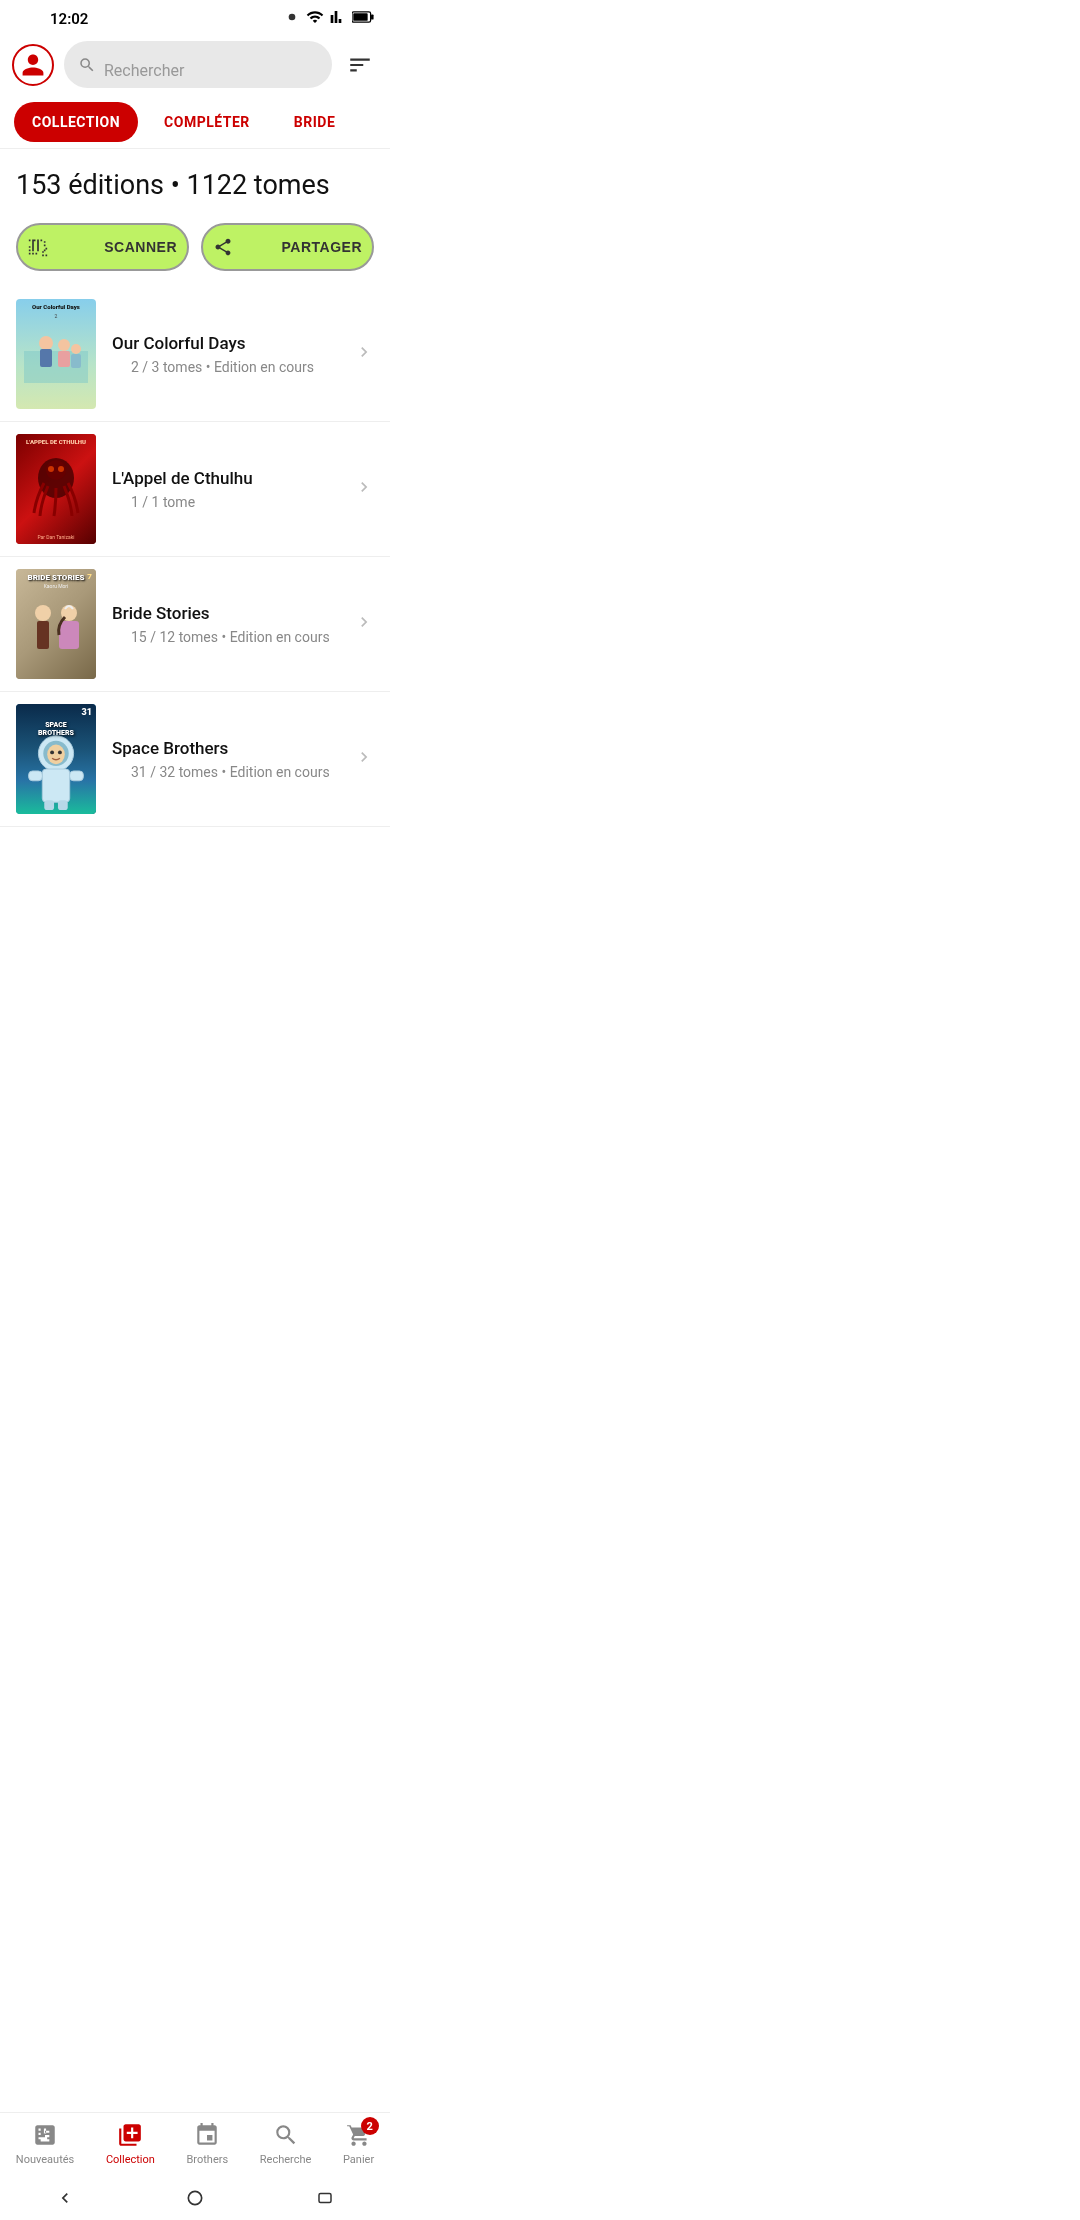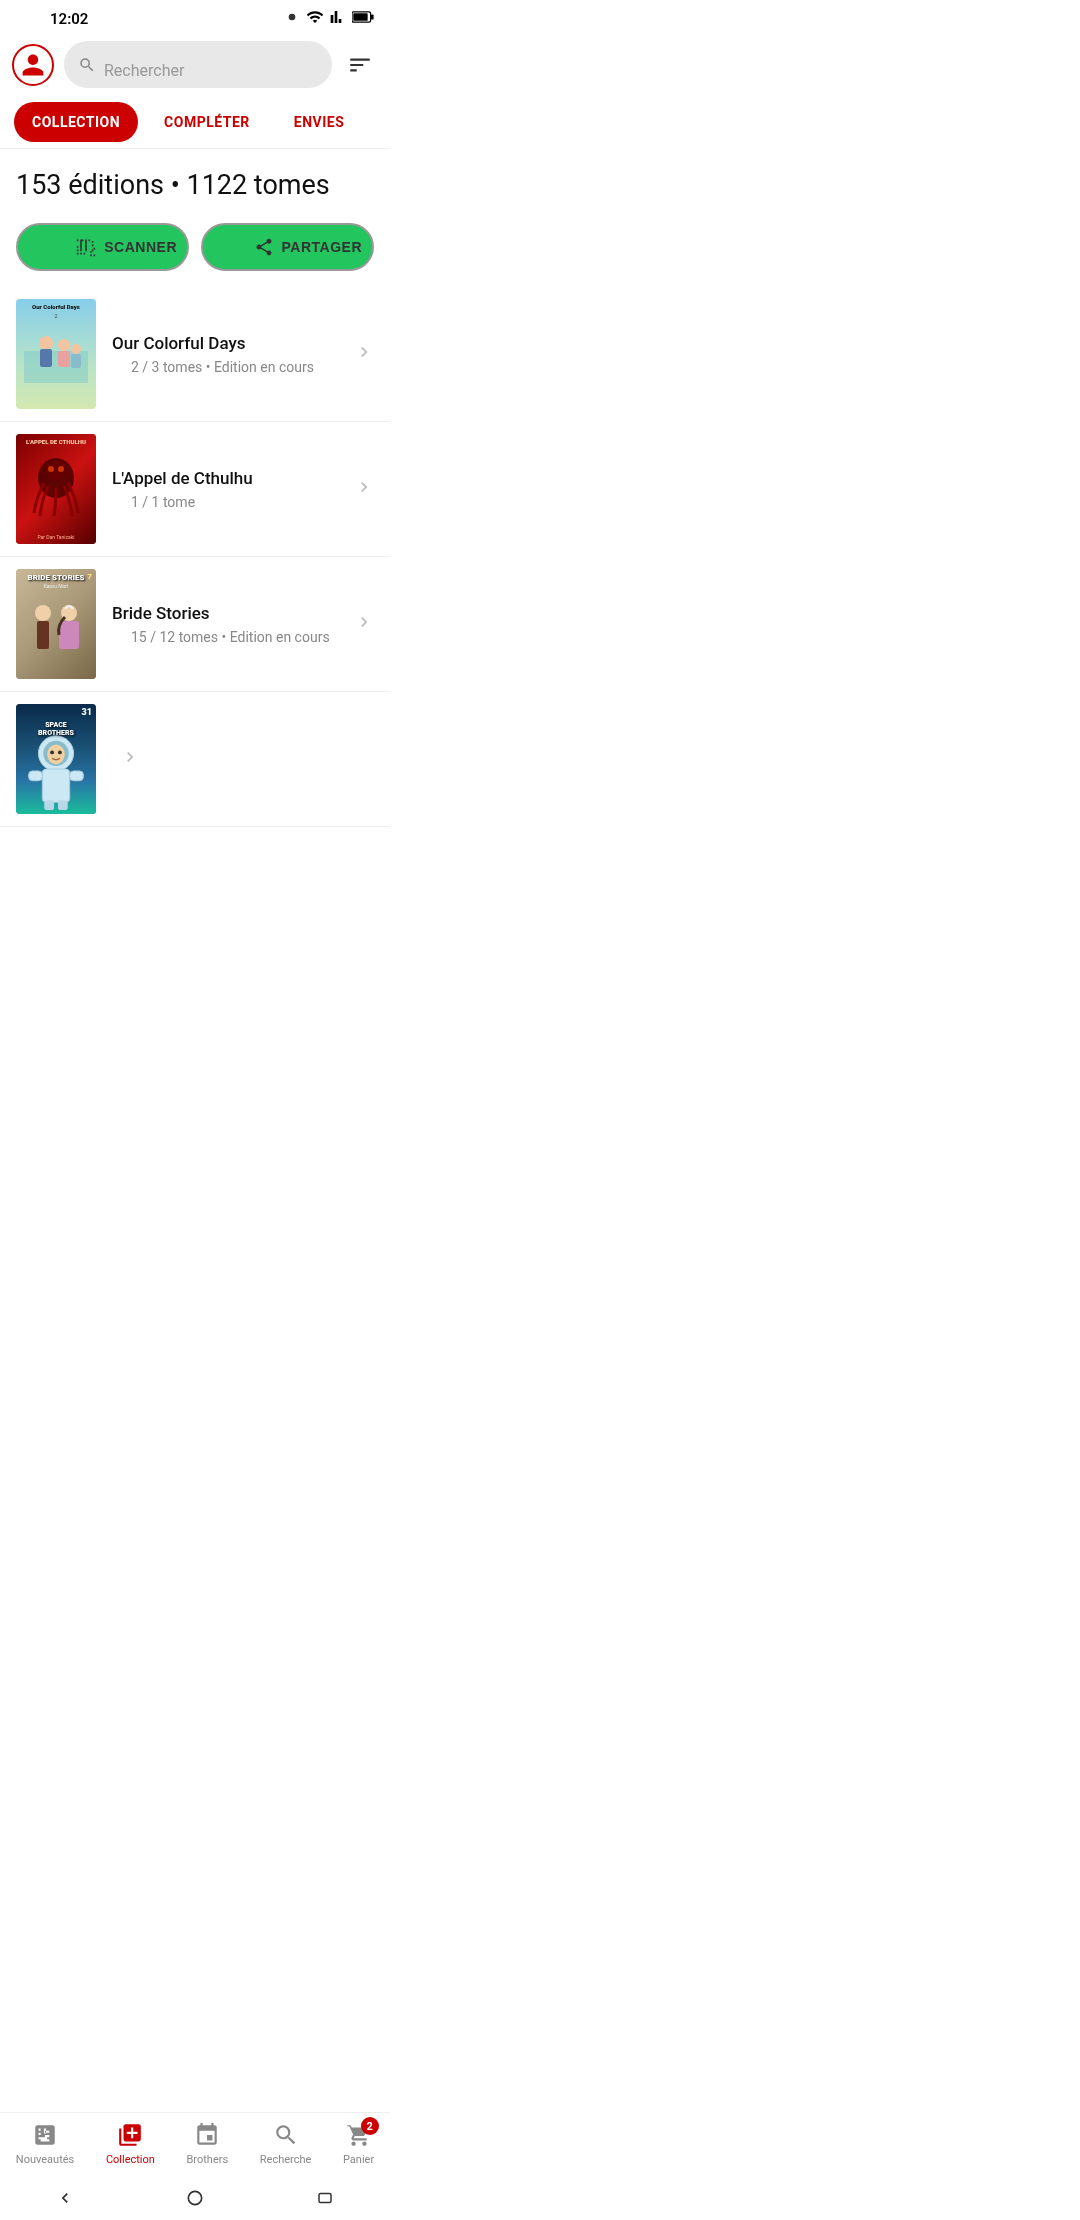--- a/index.html
+++ b/index.html
@@ -127,26 +127,26 @@
     
     .action-buttons {
       display: flex;
       gap: 12px;
       padding: 12px 16px 16px 16px;
     }
     .action-btn {
       flex: 1;
       display: flex;
       align-items: center;
-      justify-content: flex-end;
+      justify-content: space-between;
       gap: 8px;
       padding: 12px 10px;
       border: 2px solid #999;
       border-radius: 24px;
-      background: #22c55e;
+      background: #bef264;
       font-size: 14px;
       font-weight: 700;
       letter-spacing: 0.5px;
       color: #333;
       cursor: pointer;
     }
     .action-btn svg {
       width: 20px;
       height: 20px;
       fill: #333;
@@ -345,21 +345,21 @@
   <div class="filter-btn">
     <svg viewBox="0 0 24 24">
       <path d="M3 18h6v-2H3v2zM3 6v2h18V6H3zm0 7h12v-2H3v2z"></path>
     </svg>
   </div>
 </div>
 
 <div class="tabs">
   <div class="tab active">COLLECTION</div>
   <div class="tab">COMPLÉTER</div>
-  <div class="tab">ENVIES</div>
+  <div class="tab">BRIDE</div>
 </div>
 
 <div class="stats">
   <span class="stats-text">153 éditions • 1122 tomes</span>
 </div>
 
 <div class="action-buttons">
   <button class="action-btn">
     <svg viewBox="0 0 24 24">
       <path d="M1 5h2V3H1v2zm0 8h2v-2H1v2zm4 8h2v-2H5v2zm-4-4h2v-2H1v2zm0-4h2v-2H1v2zm8 8h2v-2H9v2zm-4-4h2V3H5v14zm-4 4h2v-2H1v2zM9 3H7v2h2V3zm10 4h2V5h-2v2zm0 4h2v-2h-2v2zm0 8v-2h2v-2h-2v2h-2v2zm0-12h2V5h-2v2zM11 3v14h2V3h-2zm6 0h-2v2h2V3zm4 12h2v-2h-2v2zm-4 8h2v-2h-2v2zm4 0h2v-2h-2v2zm0-8h2v-2h-2v2z"></path>
@@ -491,20 +491,24 @@
           <rect x="22" y="44" width="28" height="34" rx="4" fill="#cce8f4" stroke="#aaccdd" stroke-width="1"></rect>
 
           <rect x="8" y="46" width="14" height="10" rx="4" fill="#cce8f4" stroke="#aaccdd" stroke-width="1"></rect>
           <rect x="50" y="46" width="14" height="10" rx="4" fill="#cce8f4" stroke="#aaccdd" stroke-width="1"></rect>
 
           <rect x="24" y="76" width="10" height="10" rx="3" fill="#b8d8e8"></rect>
           <rect x="38" y="76" width="10" height="10" rx="3" fill="#b8d8e8"></rect>
         </svg>
       </div>
     </div>
+    <div class="manga-info">
+      <div class="manga-title">Space Brothers</div>
+      <div class="manga-sub">31 / 32 tomes • Edition en cours</div>
+    </div>
     <div class="manga-arrow">
       <svg viewBox="0 0 24 24">
           <path d="M10 6L8.59 7.41 13.17 12l-4.58 4.59L10 18l6-6-6-6z"></path>
         </svg>
     </div>
   </div>
 
 </div>
 
 <div class="bottom-nav">

